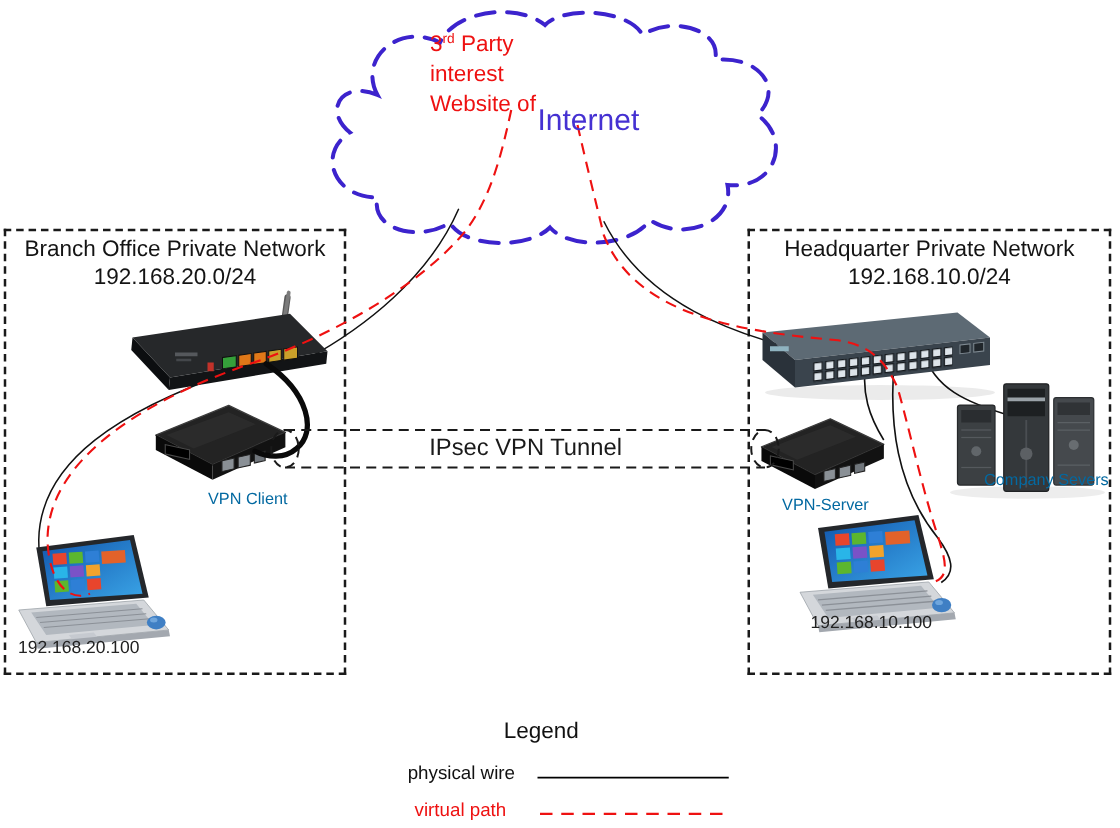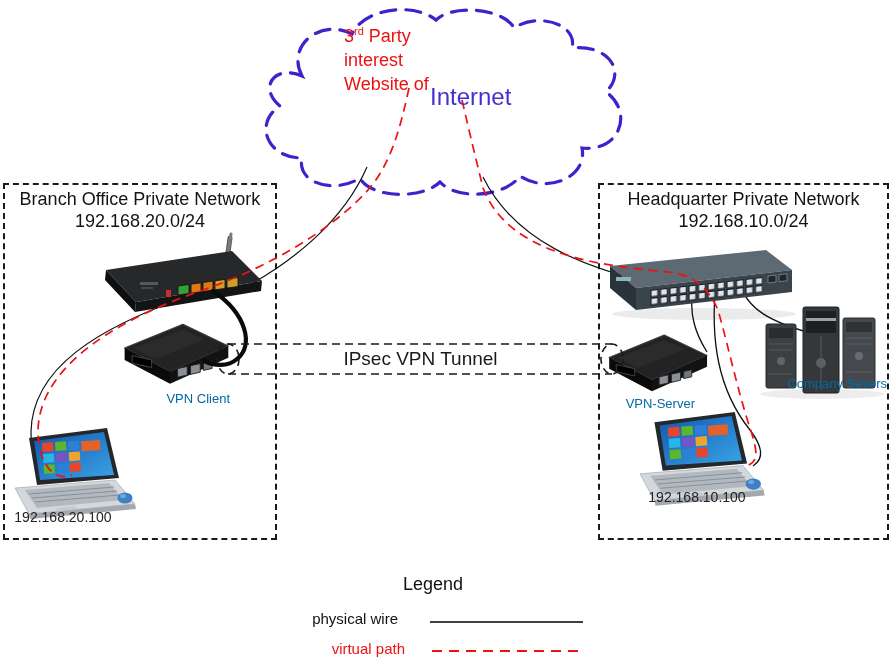--- a/index.html
+++ b/index.html
@@ -193,16 +193,16 @@
 
   <div class="abs dev-label" style="left:120px;top:391px;width:110px;">VPN Client</div>
   <div class="abs dev-label" style="left:600px;top:396px;width:95px;">VPN-Server</div>
   <div class="abs dev-label" style="left:762px;top:376px;width:125px;">Company Severs</div>
   <div class="abs ip-label" style="left:8px;top:509px;width:110px;">192.168.20.100</div>
   <div class="abs ip-label" style="left:642px;top:489px;width:110px;">192.168.10.100</div>
 
   <div class="abs tunnel-label">IPsec VPN Tunnel</div>
 
   <div class="abs legend-title">Legend</div>
-  <div class="abs legend-item" style="left:298px;top:610px;color:#111;">physical wire</div>
+  <div class="abs legend-item" style="left:312px;top:610px;color:#111;">physical wire</div>
   <div class="abs legend-item" style="left:305px;top:640px;color:#ee1111;">virtual path</div>
 
 </div>
 
 </body></html>

